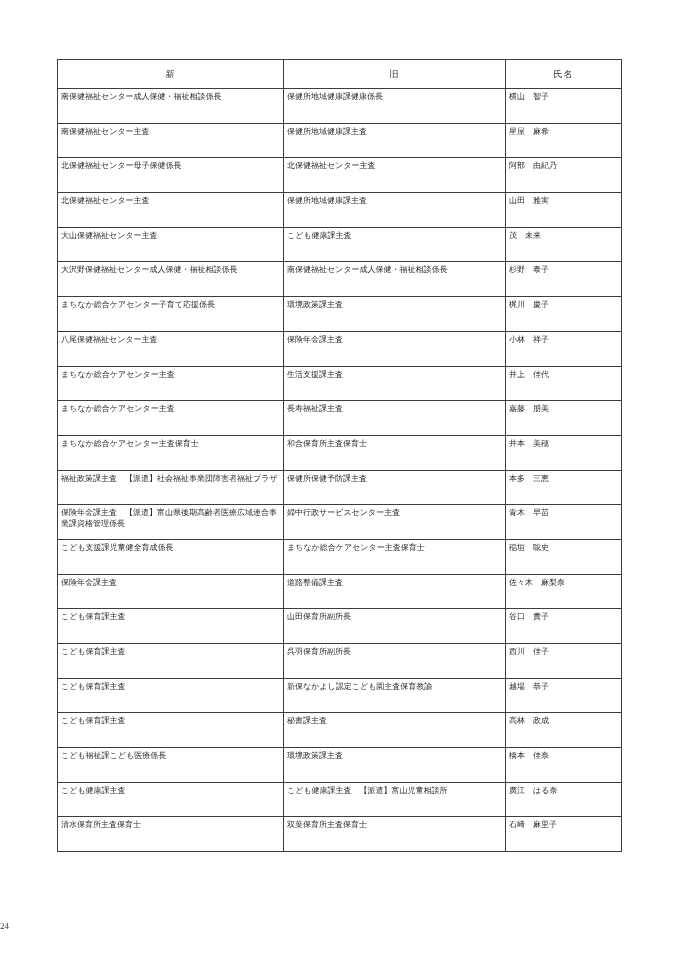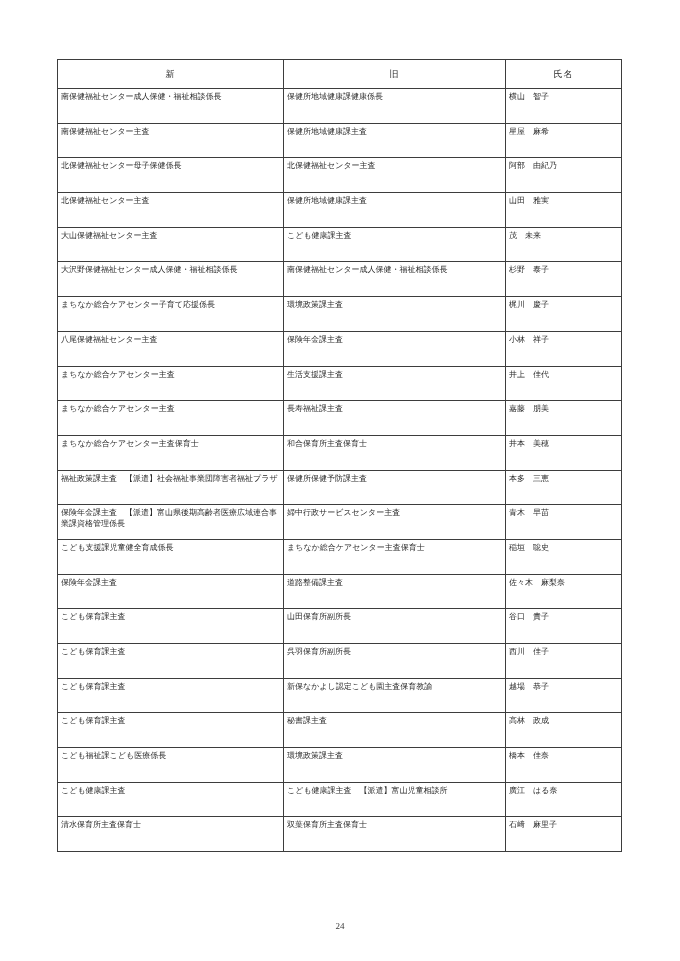--- a/index.html
+++ b/index.html
@@ -46,21 +46,21 @@
     vertical-align: top;
     text-align: left;
     padding: 2px 3px 0 3px;
     word-break: break-all;
   }
   .footer-pagenum {
     position: absolute;
     left: 0;
     right: 0;
     top: 921px;
-    text-align: center;
+    text-align: left;
     font-size: 9px;
     color: #3a3a3a;
   }
 </style>
 </head>
 <body>
 
 <div class="page">
 
   <table class="personnel">

